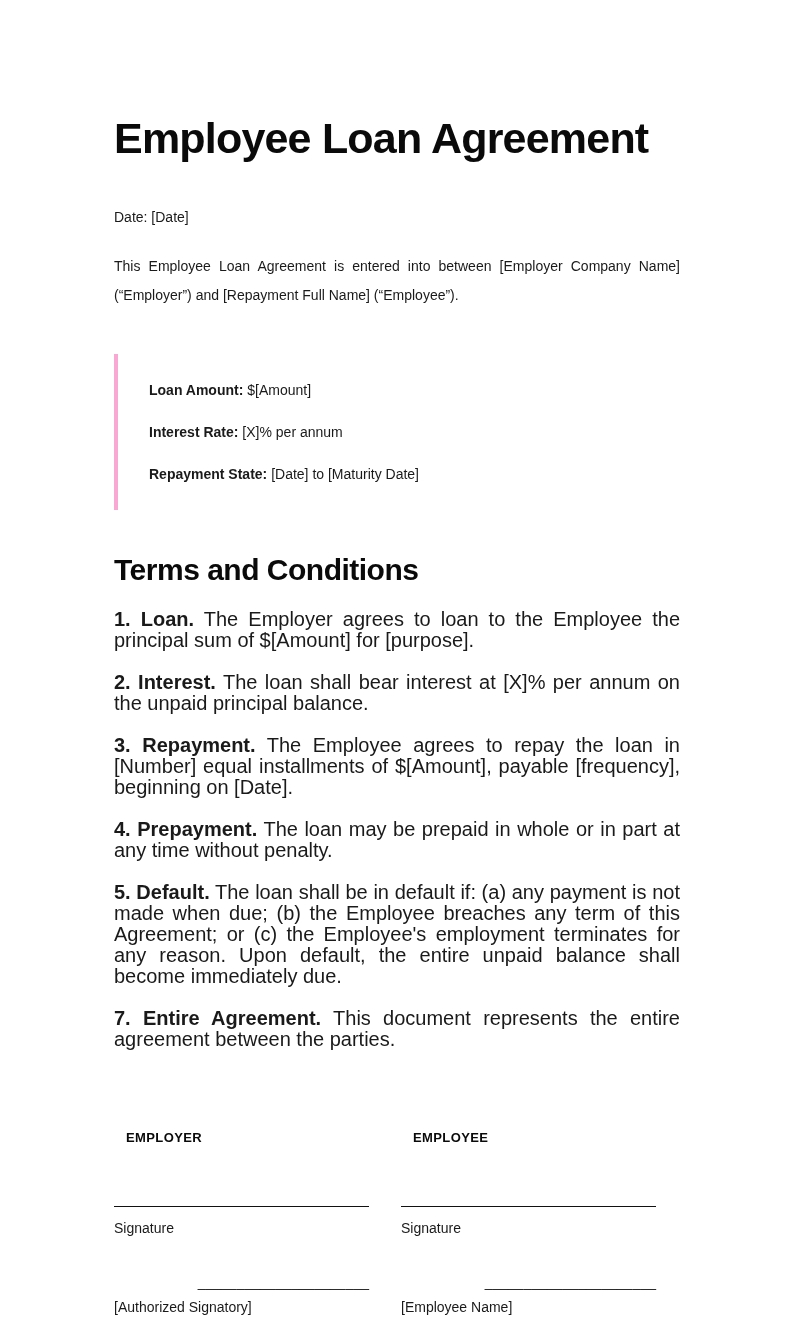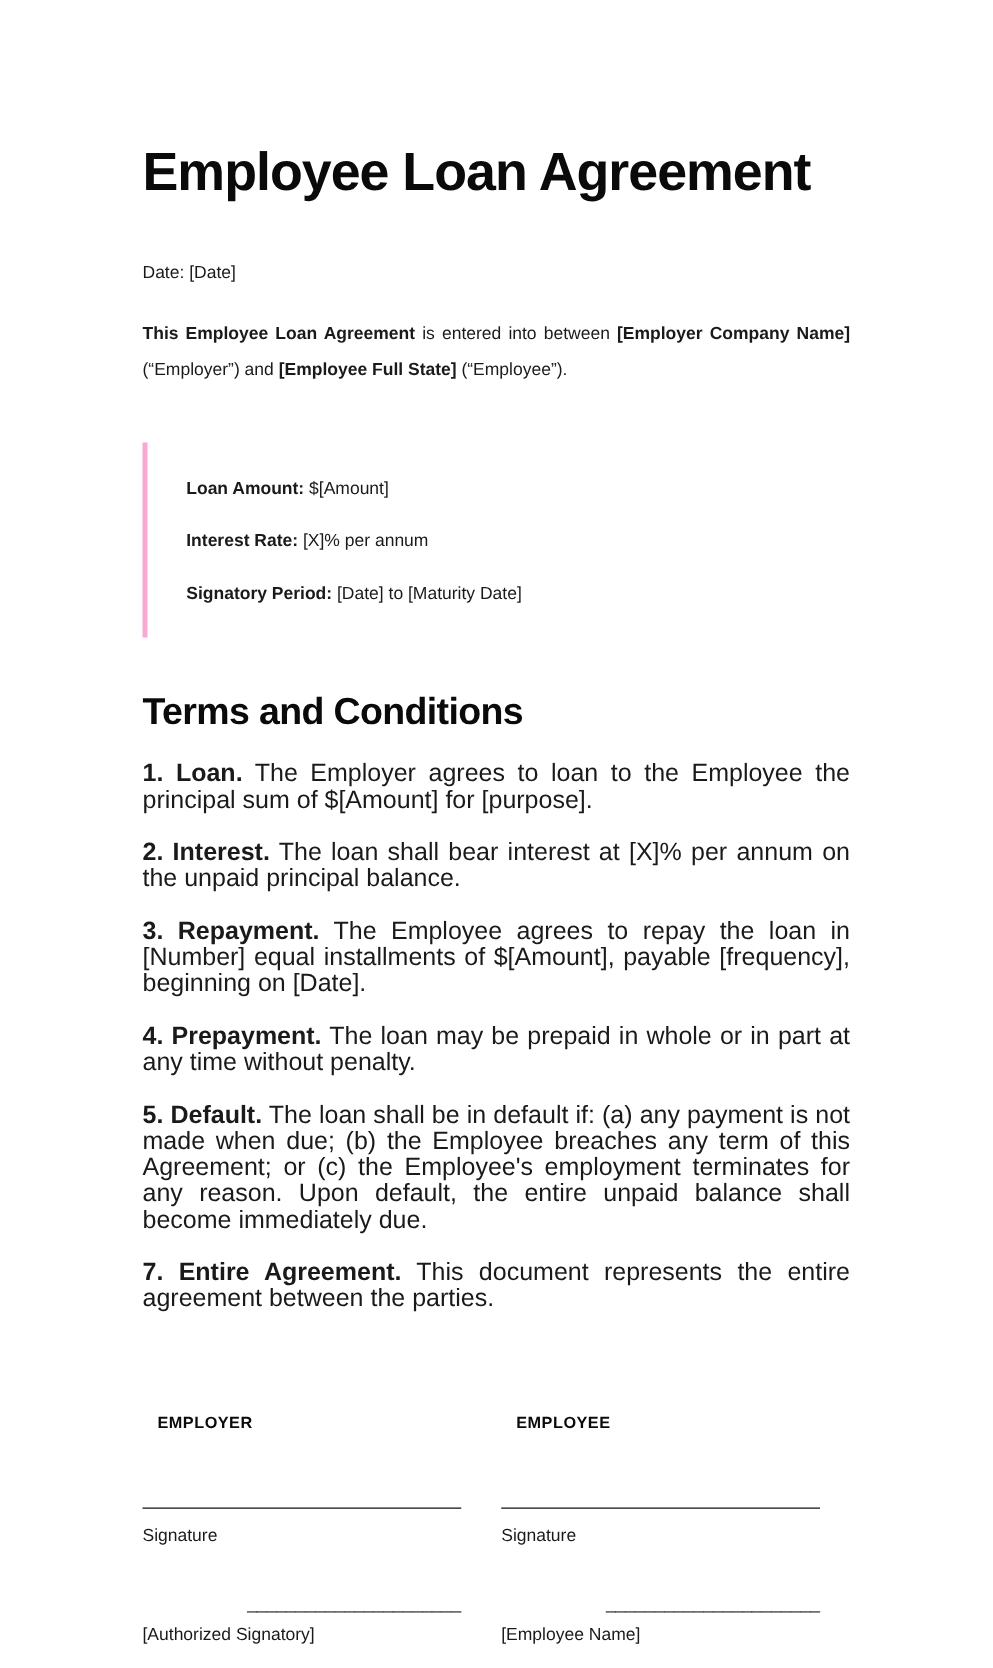--- a/index.html
+++ b/index.html
@@ -45,21 +45,21 @@
   }
 
   .intro-para {
     margin: 0;
     padding-top: 22px;
     font-size: 14px;
     line-height: 29px;
     text-align: justify;
     color: #1a1a1a;
   }
-  .intro-para b { font-weight: 700; }
+  .intro-para b { font-weight: 400; }
 
   .highlight-block {
     margin: 0;
     margin-top: 44px;
     margin-bottom: 0;
     border-left: 4px solid #f9a8d4;
     padding: 24px 0 24px 31px;
   }
   .highlight-row {
     margin: 0;
@@ -143,32 +143,32 @@
 </head>
 <body>
 
 <div class="page">
 
   <h1 class="doc-title">Employee Loan Agreement</h1>
 
   <p class="date-line">Date: [Date]</p>
 
   <p class="intro-para">
-    <b>This Employee Loan Agreement</b><span> is entered into between </span><b>[Employer Company Name]</b><span> (“Employer”) and </span><b>[Employee Full State]</b><span> (“Employee”).</span>
+    <b>This Employee Loan Agreement</b><span> is entered into between </span><b>[Employer Company Name]</b><span> (“Employer”) and </span><b>[Repayment Full Name]</b><span> (“Employee”).</span>
   </p>
 
   <div class="highlight-block">
     <p class="highlight-row">
       <span class="lbl">Loan Amount:</span><span> $[Amount]</span>
     </p>
     <p class="highlight-row">
       <span class="lbl">Interest Rate:</span><span> [X]% per annum</span>
     </p>
     <p class="highlight-row">
-      <span class="lbl">Signatory Period:</span><span> [Date] to [Maturity Date]</span>
+      <span class="lbl">Repayment State:</span><span> [Date] to [Maturity Date]</span>
     </p>
   </div>
 
   <h2 class="section-heading">Terms and Conditions</h2>
 
   <p class="clause">
     <span class="clause-label">1. Loan.</span><span> The Employer agrees to loan to the Employee the principal sum of $[Amount] for [purpose].</span>
   </p>
 
   <p class="clause">

